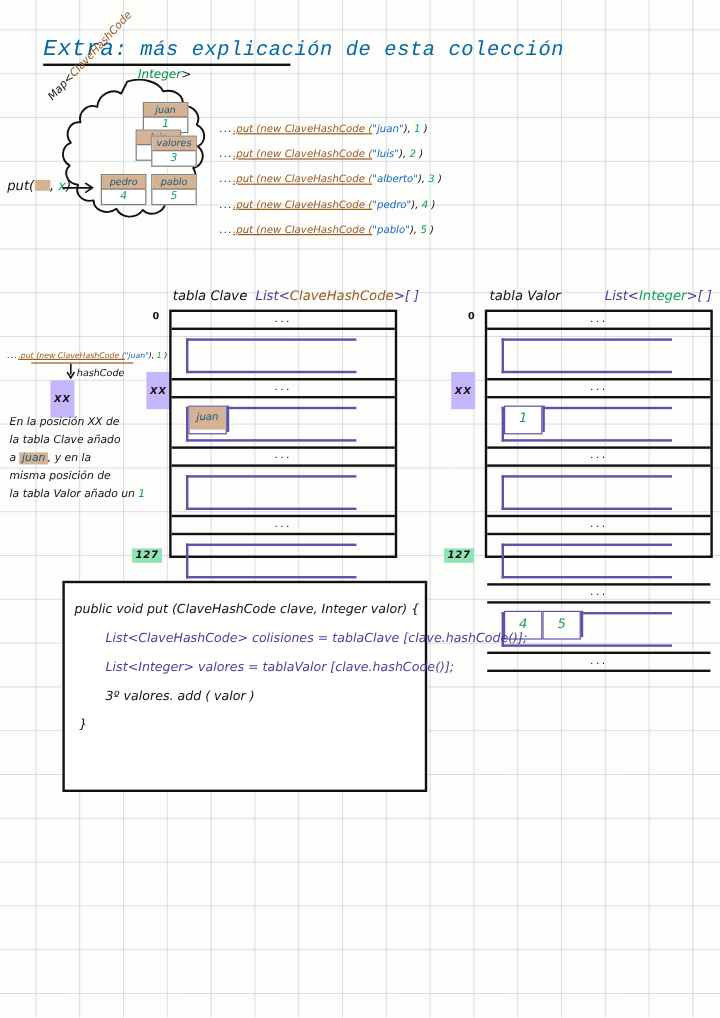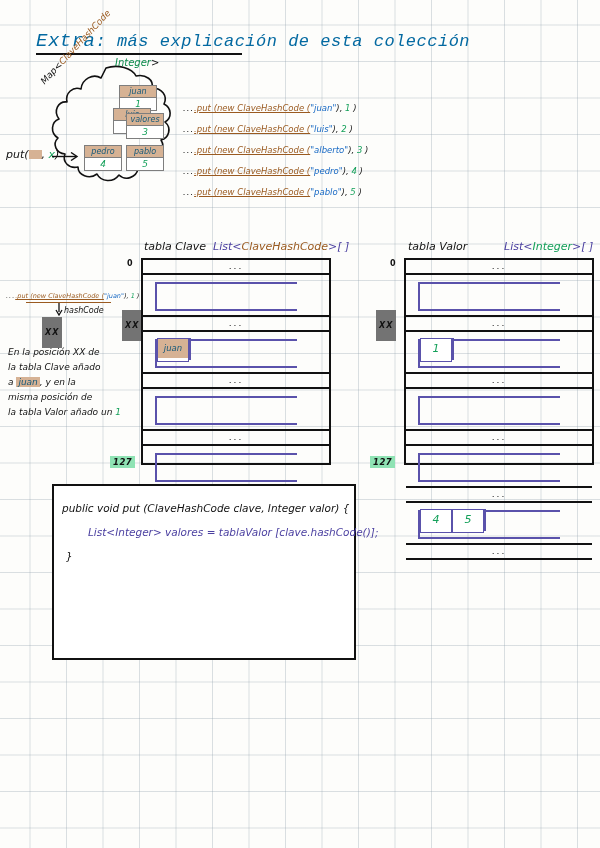--- a/index.html
+++ b/index.html
@@ -49,21 +49,21 @@
   .dots{letter-spacing:1px;}
   .cls{color:#9a5a20;text-decoration:underline;}
   .str{color:#1668c4;}
   .num{color:#14a05a;}
 
   
   #expl-put{left:6px;top:292px;font-size:6.5px;font-style:italic;color:#111;white-space:nowrap;}
   #expl-underline{left:26px;top:302px;width:85px;height:1px;background:#9a5a20;}
   #expl-arrow{left:55px;top:303px;width:8px;height:13px;}
   #expl-hash{left:64px;top:306px;font-size:8px;font-style:italic;color:#111;}
-  .badge-xx{background:#737373;color:#111;font-size:8px;font-weight:bold;font-style:italic;
+  .badge-xx{background:#c4b5fd;color:#111;font-size:8px;font-weight:bold;font-style:italic;
             padding:11px 3px;letter-spacing:1px;font-family:"DejaVu Sans",sans-serif;}
   #xx-left{left:42px;top:320px;}
   #xx-tab1{left:122px;top:313px;}
   #xx-tab2{left:376px;top:313px;}
   #expl-body{left:8px;top:345px;width:120px;font-size:9px;font-style:italic;color:#111;line-height:15px;}
   #expl-body .nm{background:#d6b294;color:#15597a;padding:0 2px;}
   #expl-body .gn{color:#14a05a;}
   .badge-127{background:#8fe3b4;color:#111;font-size:8.5px;font-weight:bold;font-style:italic;
              padding:1px 3px;letter-spacing:.5px;font-family:"DejaVu Sans",sans-serif;}
   #b127-left{left:110px;top:450px;}
@@ -286,16 +286,18 @@
       <div style="position: absolute; top: 6px; height: 22px; width: 2px; background: rgb(90, 82, 171); left: 78px;"></div>
     </div>
     <div class="sep-row">
       <span class="d">...</span>
     </div>
   </div>
 
 <div class="abs" id="code-box">
   <div id="code">
     <div><span>public void put  (ClaveHashCode clave,  Integer valor) {</span></div>
+    <div style="padding-left:26px;" class="vi"><span>List&lt;ClaveHashCode&gt;  colisiones  =  tablaClave [clave.hashCode()];</span></div>
     <div style="padding-left:26px;" class="vi"><span>List&lt;Integer&gt;  valores  =  tablaValor [clave.hashCode()];</span></div>
+    <div style="padding-left:26px;"><span>3º  valores. add ( valor )</span></div>
     <div style="padding-left:4px;"><span>}</span></div>
   </div>
 </div>
 
 </body></html>

